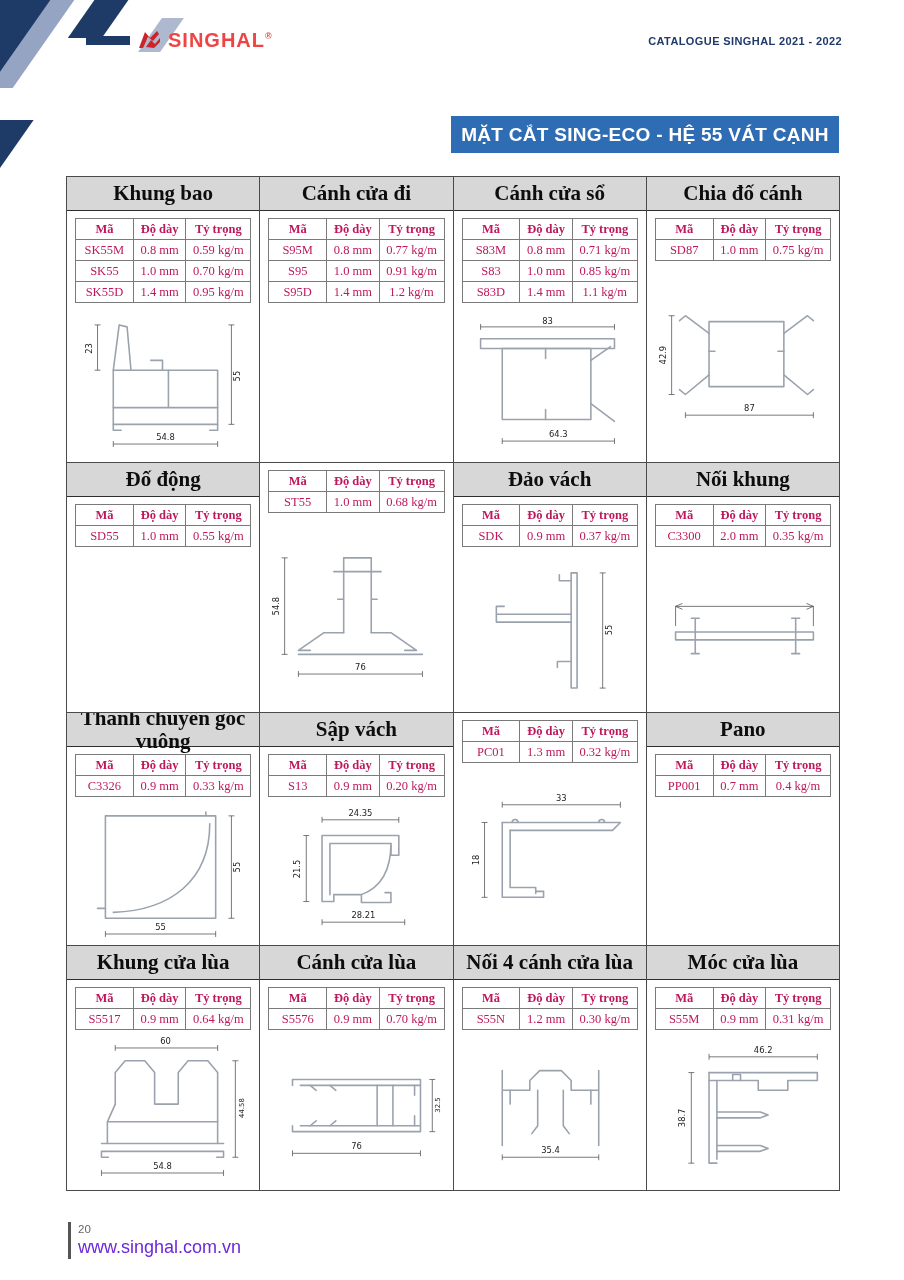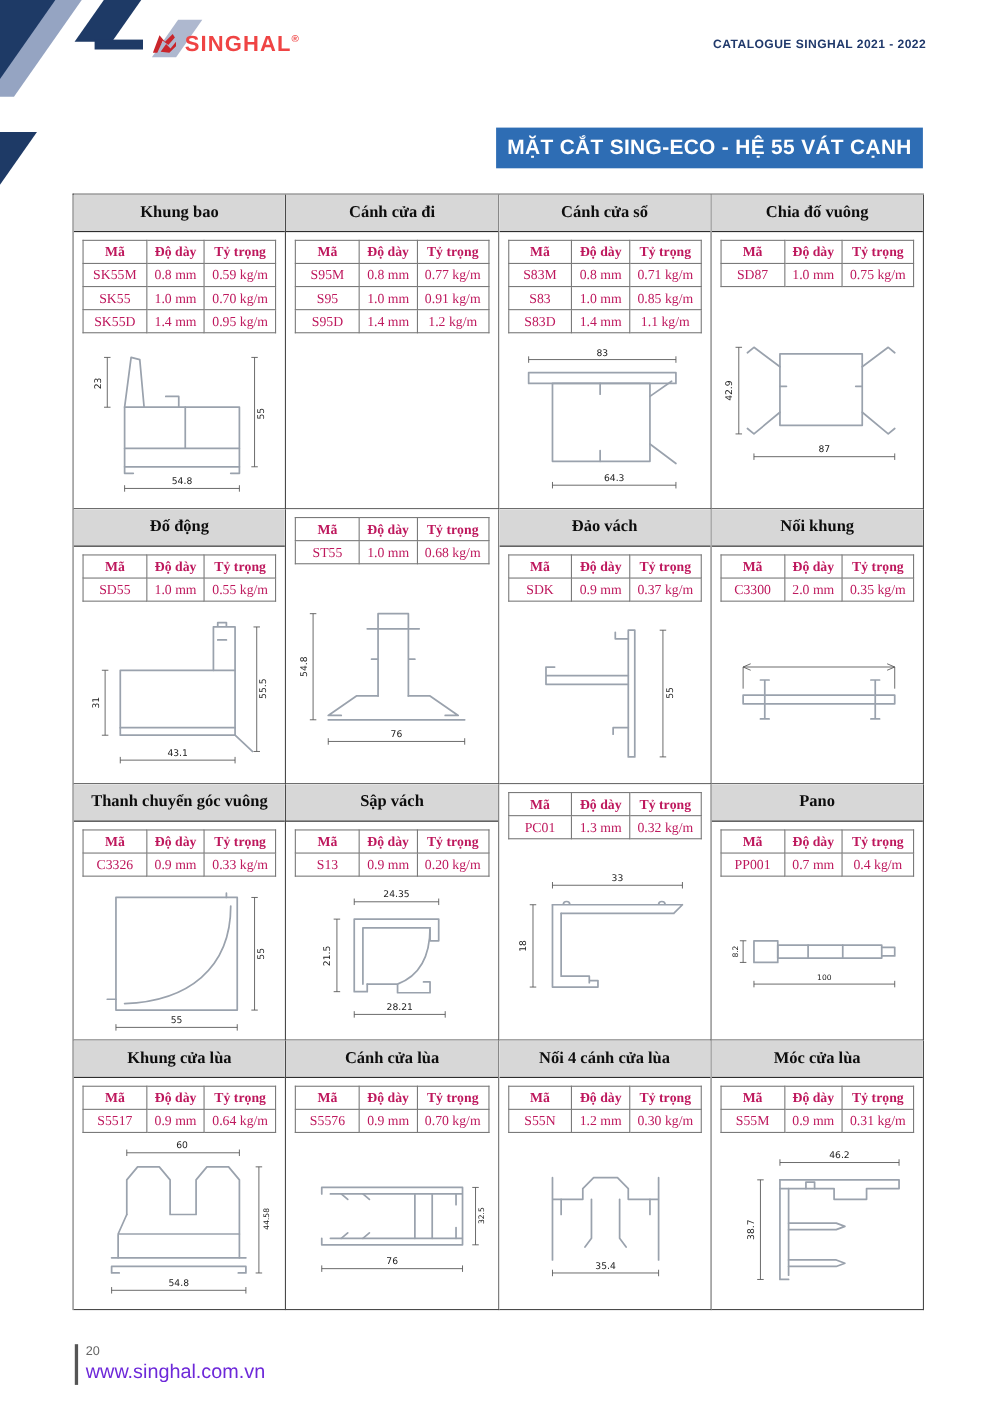--- a/index.html
+++ b/index.html
@@ -31,21 +31,21 @@
 
   
   .grid { position:absolute; left:66px; top:176px; width:774px;
           display:grid; grid-template-columns:repeat(4,1fr);
           grid-template-rows:286px 250px 233px 245px;
           border-top:1px solid #4a4a4a; border-left:1px solid #4a4a4a; }
   .cell { border-right:1px solid #4a4a4a; border-bottom:1px solid #4a4a4a;
           display:flex; flex-direction:column; align-items:center; background:#fff; overflow:hidden; }
   .cell-header { width:100%; height:34px; flex:0 0 34px; background:#d7d7d7;
                  border-bottom:1px solid #2e2e2e; display:flex; align-items:center; justify-content:center;
-                 font-weight:bold; font-size:15px; color:#0d0d0d; text-align:center; line-height:1.05; }
+                 font-weight:bold; font-size:21px; color:#0d0d0d; text-align:center; line-height:1.05; }
   .spec { width:calc(100% - 16px); margin:7px 8px 0; border-collapse:collapse; font-size:12.5px; color:#be185d; }
   .spec th, .spec td { border:1px solid #7a7a7a; text-align:center; padding:2.5px 2px; }
   .spec th { font-weight:bold; }
   .spec th:nth-child(1), .spec td:nth-child(1) { width:33%; }
   .spec th:nth-child(2), .spec td:nth-child(2) { width:30%; }
   .spec th:nth-child(3), .spec td:nth-child(3) { width:37%; }
   .drawing { flex:1 1 auto; width:100%; display:flex; align-items:center; justify-content:center; }
   svg.draw { display:block; }
   .prof { stroke:#9aa2ad; stroke-width:1.6; fill:none; stroke-linejoin:round; stroke-linecap:round; }
   .dimline { stroke:#555; stroke-width:0.8; fill:none; }
@@ -195,21 +195,21 @@
           <path class="prof" d="M138,96 L162,114 M138,52 L158,38 M92,40 v10 M92,112 v-10"></path>
           <path class="dimline" d="M26,18 H162 M26,15 v6 M162,15 v6"></path>
           <text class="dim" x="94" y="15">83</text>
           <path class="dimline" d="M48,134 H162 M48,131 v6 M162,131 v6"></path>
           <text class="dim" x="105" y="130">64.3</text>
         </svg>
       </div>
     </div>
 
     <div class="cell">
-      <div class="cell-header">Chia đố vuông</div>
+      <div class="cell-header">Chia đố cánh</div>
       <table class="spec">
         <thead>
             <tr>
           <th>Mã</th>
           <th>Độ dày</th>
           <th>Tỷ trọng</th>
         </tr>
           </thead>
         <tbody>
           <tr>
@@ -242,32 +242,20 @@
         </tr>
           </thead>
         <tbody>
           <tr>
               <td>SD55</td>
               <td>1.0 mm</td>
               <td>0.55 kg/m</td>
             </tr>
         </tbody>
       </table>
-      <div class="drawing">
-        <svg class="draw" width="190" height="150" viewBox="0 0 193 152">
-          <rect class="prof" x="42" y="55" width="106" height="60"></rect>
-          <path class="prof" d="M128,55 V15 h20 V55 M132,15 v-4 h8 v4 M132,27 h8 M148,115 L164,130 M42,108 h106"></path>
-          <path class="dimline" d="M28,55 V115 M25,55 h6 M25,115 h6"></path>
-          <text class="dim" transform="rotate(-90 22,85)" x="22" y="85">31</text>
-          <path class="dimline" d="M168,15 V130 M165,15 h6 M165,130 h6"></path>
-          <text class="dim" transform="rotate(-90 177,72)" x="177" y="72">55.5</text>
-          <path class="dimline" d="M42,138 H148 M42,135 v6 M148,135 v6"></path>
-          <text class="dim" x="95" y="134">43.1</text>
-        </svg>
-      </div>
     </div>
 
     <div class="cell">
       <table class="spec">
         <thead>
             <tr>
           <th>Mã</th>
           <th>Độ dày</th>
           <th>Tỷ trọng</th>
         </tr>
@@ -450,31 +438,20 @@
         </tr>
           </thead>
         <tbody>
           <tr>
               <td>PP001</td>
               <td>0.7 mm</td>
               <td>0.4 kg/m</td>
             </tr>
         </tbody>
       </table>
-      <div class="drawing">
-        <svg class="draw" width="190" height="146" viewBox="0 0 193 148">
-          <rect class="prof" x="38" y="58" width="22" height="20"></rect>
-          <rect class="prof" x="60" y="62" width="96" height="12"></rect>
-          <path class="prof" d="M156,64 h12 v8 h-12 M88,62 v12 M120,62 v12"></path>
-          <path class="dimline" d="M28,58 V78 M25,58 h6 M25,78 h6"></path>
-          <text class="dim dim-sm" transform="rotate(-90 23,68)" x="23" y="68">8.2</text>
-          <path class="dimline" d="M38,98 H168 M38,95 v6 M168,95 v6"></path>
-          <text class="dim dim-sm" x="103" y="94">100</text>
-        </svg>
-      </div>
     </div>
 
     <div class="cell">
       <div class="cell-header">Khung cửa lùa</div>
       <table class="spec">
         <thead>
             <tr>
           <th>Mã</th>
           <th>Độ dày</th>
           <th>Tỷ trọng</th>

